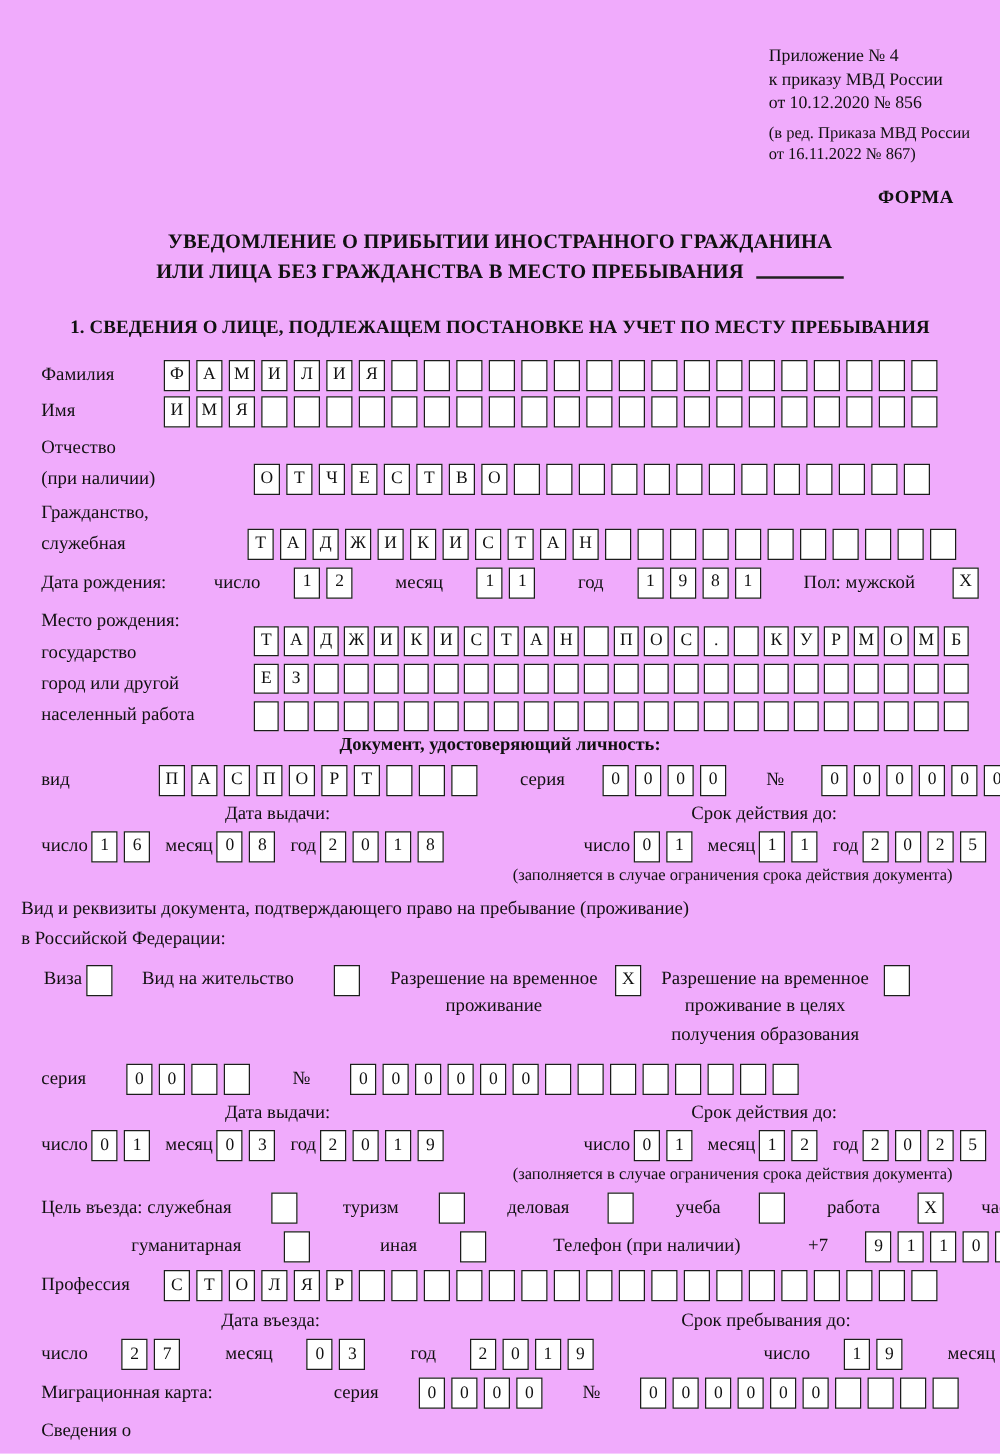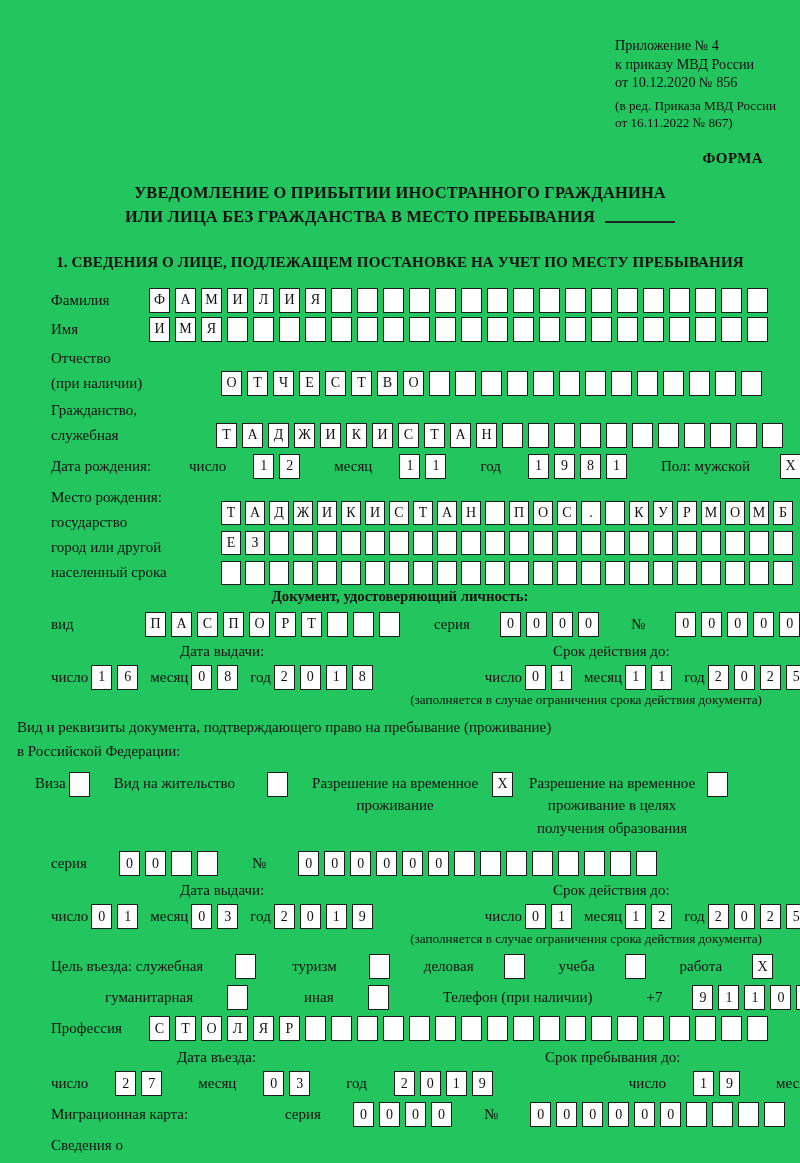--- a/index.html
+++ b/index.html
@@ -1,29 +1,29 @@
 <!DOCTYPE html>
 <html><head>
 <meta charset="utf-8">
 <style>
   html,body{margin:0;padding:0;background:#fff;}
   .page{
-    position:relative;width:800px;height:1163px;background:#22c55e;color:#111;
+    position:relative;width:800px;height:1163px;background:#f0abfc;color:#111;
     font-family:"Liberation Serif","DejaVu Serif",serif;font-size:15px;overflow:hidden;
   }
   
   .hdr{margin:36px 0 0 615px;line-height:1.32;font-size:14.2px;}
   .hdr .rev{font-size:13.2px;margin-top:5px;line-height:1.3;}
   .forma{text-align:right;padding-right:37px;font-weight:bold;margin-top:18px;font-size:15px;letter-spacing:.4px;}
   .title{text-align:center;font-weight:bold;font-size:16.4px;line-height:1.5;margin-top:14px;letter-spacing:.2px;}
   .title-underline{display:inline-block;width:70px;border-bottom:2.4px solid #222;margin-left:10px;transform:translateY(1px);}
   .sec-heading{margin-top:24px;padding:0 30px;font-weight:bold;font-size:15.1px;text-align:center;letter-spacing:.1px;}
 
   
-  .row{display:flex;align-items:center;padding-left:51px;margin-bottom:4px;font-size:15px;}
+  .row{display:flex;align-items:center;padding-left:33px;margin-bottom:4px;font-size:15px;}
   .row.start{align-items:flex-end;}
   .lbl{flex:none;line-height:1.55;}
   .w70{width:70px;}.w98{width:98px;}.w141{width:141px;}.w170{width:170px;}
   .stacklbl{flex:none;line-height:25px;}
   .cells{display:flex;gap:5px;flex:none;}
   .cells.sm{gap:4px;}
   .cell{
     box-sizing:border-box;width:21px;height:25px;border:1.8px solid #1c1c1c;
     display:flex;align-items:center;justify-content:center;
     font-size:14px;background:#fff;flex:none;
@@ -220,21 +220,21 @@
     <span class="cells g16">
         <span class="cell"></span>
       </span>
   </div>
 
   <div class="row start mb2">
     <span class="stacklbl w170">
       <span>Место рождения:</span><br>
       <span>государство</span><br>
       <span>город или другой</span><br>
-      <span>населенный срока</span>
+      <span>населенный работа</span>
     </span>
     <span class="cellstack">
       <span class="cells sm">
           <span class="cell">Т</span>
           <span class="cell">А</span>
           <span class="cell">Д</span>
           <span class="cell">Ж</span>
           <span class="cell">И</span>
           <span class="cell">К</span>
           <span class="cell">И</span>

